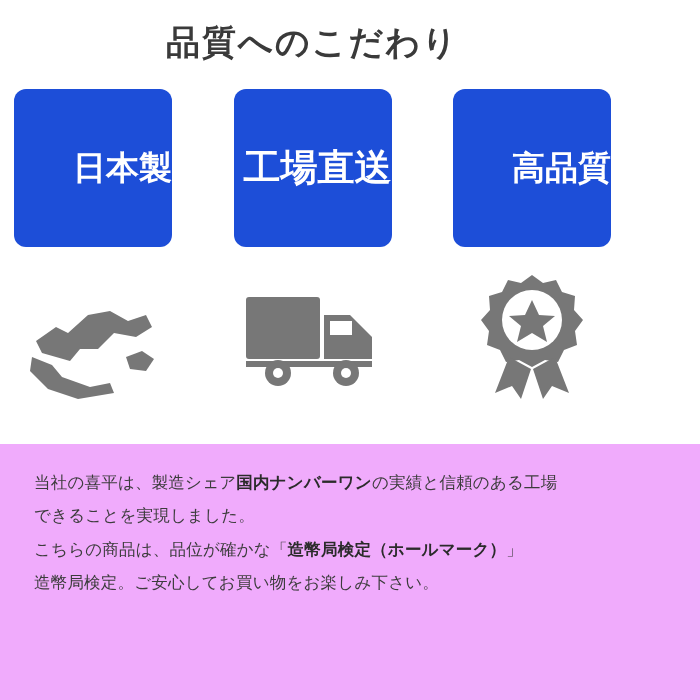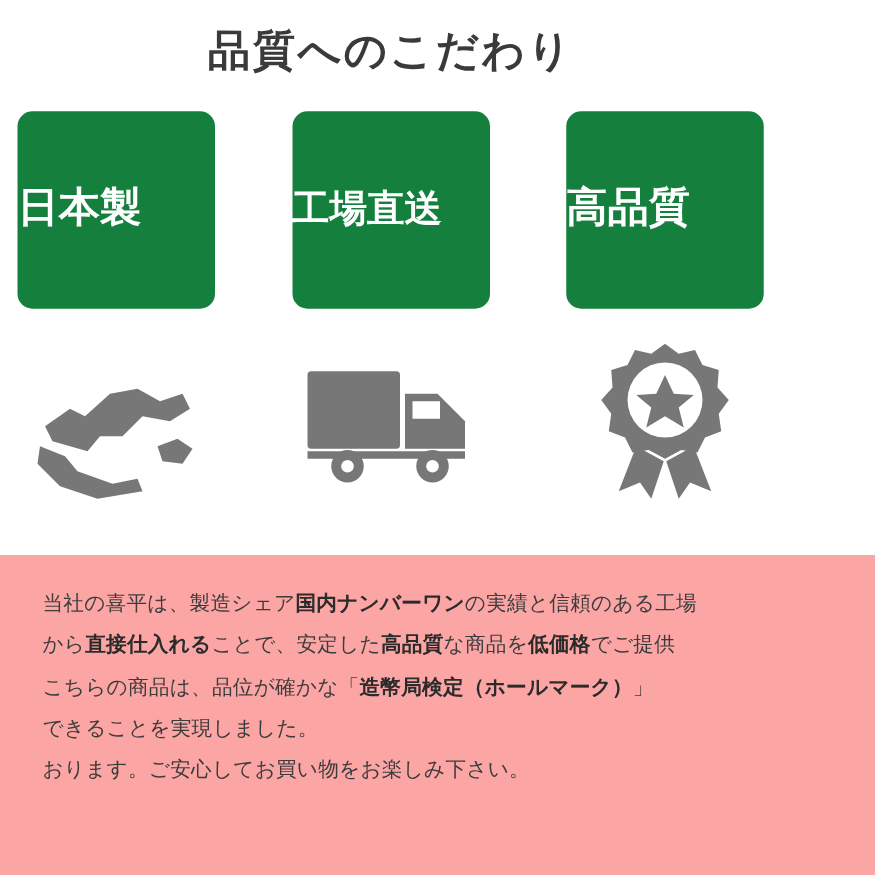--- a/index.html
+++ b/index.html
@@ -12,21 +12,20 @@
     background: #ffffff;
     font-family: "Liberation Sans", sans-serif;
     overflow: hidden;
   }
   .page {
     position: relative;
     width: 625px;
     height: 700px;
     background: #ffffff;
     box-sizing: border-box;
-    font-family: Liberation Serif, serif;
   }
   .title {
     text-align: center;
     font-size: 34px;
     font-weight: bold;
     color: #3a3a3a;
     letter-spacing: 2px;
     padding-top: 22px;
     line-height: 1.2;
   }
@@ -38,56 +37,56 @@
   }
   .feature {
     width: 158px;
     display: flex;
     flex-direction: column;
     align-items: center;
   }
   .badge {
     width: 158px;
     height: 158px;
-    background: #15803d;
+    background: #1d4ed8;
     border-radius: 12px;
     display: flex;
     align-items: center;
-    justify-content: flex-start;
+    justify-content: flex-end;
     box-sizing: border-box;
   }
   .badge-label {
     color: #ffffff;
     font-size: 33px;
     font-weight: bold;
     letter-spacing: 0px;
     white-space: nowrap;
     line-height: 1;
   }
   .badge-label.small {
-    font-size: 30px;
+    font-size: 37px;
   }
   .icon-wrap {
     height: 150px;
     width: 158px;
     display: flex;
     align-items: center;
     justify-content: center;
     margin-top: 6px;
   }
   .icon-wrap svg {
     display: block;
   }
   .note {
     position: absolute;
     left: 0;
     bottom: 0;
     width: 700px;
     height: 256px;
-    background: #fca5a5;
+    background: #f0abfc;
     box-sizing: border-box;
     padding: 22px 34px 0 34px;
   }
   .note p {
     margin: 0;
     font-size: 16.5px;
     color: #3c3c3c;
     line-height: 2.02;
     letter-spacing: 0.2px;
   }
@@ -155,19 +154,18 @@
           <path d="M75 47 L82 62 L98 63 L86 73 L90 89 L75 80 L60 89 L64 73 L52 63 L68 62 Z" fill="#777777"></path>
         </svg>
       </div>
     </div>
 
 
   </div>
 
   <div class="note">
     <p><span>当社の喜平は、製造シェア</span><b>国内ナンバーワン</b><span>の実績と信頼のある工場</span></p>
-    <p><span>から</span><b>直接仕入れる</b><span>ことで、安定した</span><b>高品質</b><span>な商品を</span><b>低価格</b><span>でご提供</span></p>
+    <p>できることを実現しました。</p>
     <p><span>こちらの商品は、品位が確かな「</span><b>造幣局検定（ホールマーク）</b><span>」</span></p>
-    <p>できることを実現しました。</p>
-    <p>おります。ご安心してお買い物をお楽しみ下さい。</p>
+    <p>造幣局検定。ご安心してお買い物をお楽しみ下さい。</p>
   </div>
 
 </div>
 
 </body></html>

